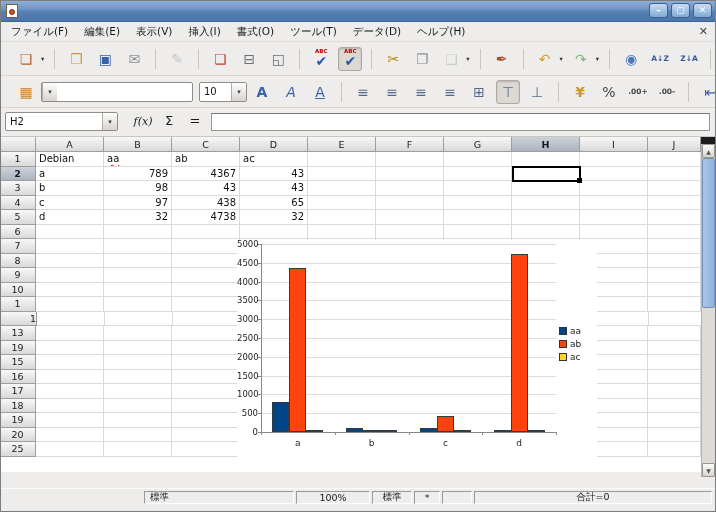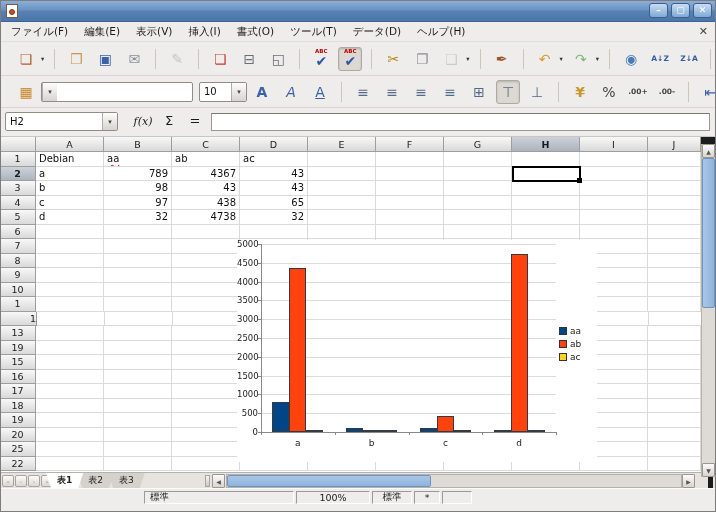--- a/index.html
+++ b/index.html
@@ -595,33 +595,20 @@
         <div class="gcell" style="width: 68px;"></div>
         <div class="gcell" style="width: 68px;"></div>
         <div class="gcell" style="width: 68px;"></div>
         <div class="gcell" style="width: 68px;"></div>
         <div class="gcell" style="width: 68px;"></div>
         <div class="gcell" style="width: 68px;"></div>
         <div class="gcell" style="width: 53px;"></div>
       </div>
       <div class="grow">
         <div class="ghead" style="width: 36px;">25</div>
-        <div class="gcell" style="width: 68px;"></div>
-        <div class="gcell" style="width: 68px;"></div>
-        <div class="gcell" style="width: 68px;"></div>
-        <div class="gcell" style="width: 68px;"></div>
-        <div class="gcell" style="width: 68px;"></div>
-        <div class="gcell" style="width: 68px;"></div>
-        <div class="gcell" style="width: 68px;"></div>
-        <div class="gcell" style="width: 68px;"></div>
-        <div class="gcell" style="width: 68px;"></div>
-        <div class="gcell" style="width: 53px;"></div>
-      </div>
-      <div class="grow">
-        <div class="ghead" style="width: 36px;">22</div>
         <div class="gcell" style="width: 68px;"></div>
         <div class="gcell" style="width: 68px;"></div>
         <div class="gcell" style="width: 68px;"></div>
         <div class="gcell" style="width: 68px;"></div>
         <div class="gcell" style="width: 68px;"></div>
         <div class="gcell" style="width: 68px;"></div>
         <div class="gcell" style="width: 68px;"></div>
         <div class="gcell" style="width: 68px;"></div>
         <div class="gcell" style="width: 68px;"></div>
         <div class="gcell" style="width: 53px;"></div>
@@ -705,36 +692,22 @@
     <div id="selhandle"></div>
   </div>
 
   <div id="vsplit"></div>
   <div id="vscroll">
     <span class="sbtn" id="vup">▲</span>
     <div id="vthumb"></div>
     <span class="sbtn" id="vdown">▼</span>
   </div>
 
-  <div id="tabbar">
-    <span id="tabnav"><span class="tnav" style="left: 2px;">«</span><span class="tnav" style="left: 15px;">‹</span><span class="tnav" style="left: 28px;">›</span><span class="tnav" style="left: 41px;">»</span></span>
-    <span id="tabs">
-        <span class="stab active">表1</span>
-        <span class="stab">表2</span>
-        <span class="stab">表3</span>
-      </span>
-    <span class="tabsplit"></span>
-    <span class="sbtn" id="hleft" style="position:absolute;">◀</span>
-    <div id="hscroll">
-      <div id="hthumb"></div>
-    </div>
-    <span class="sbtn" id="hright" style="position:absolute;">▶</span>
-    <span id="hsplit"></span>
-  </div>
 
   <div id="statusbar">
     <span class="seg" style="left:144px;width:150px;">標準</span>
     <span class="seg center" style="left:296px;width:74px;">100%</span>
     <span class="seg center" style="left:372px;width:40px;">標準</span>
     <span class="seg center" style="left:414px;width:26px;">*</span>
     <span class="seg" style="left:442px;width:30px;"></span>
+    <span class="seg center" style="left:474px;width:238px;">合計=0</span>
   </div>
 </div>
 
 </body></html>

